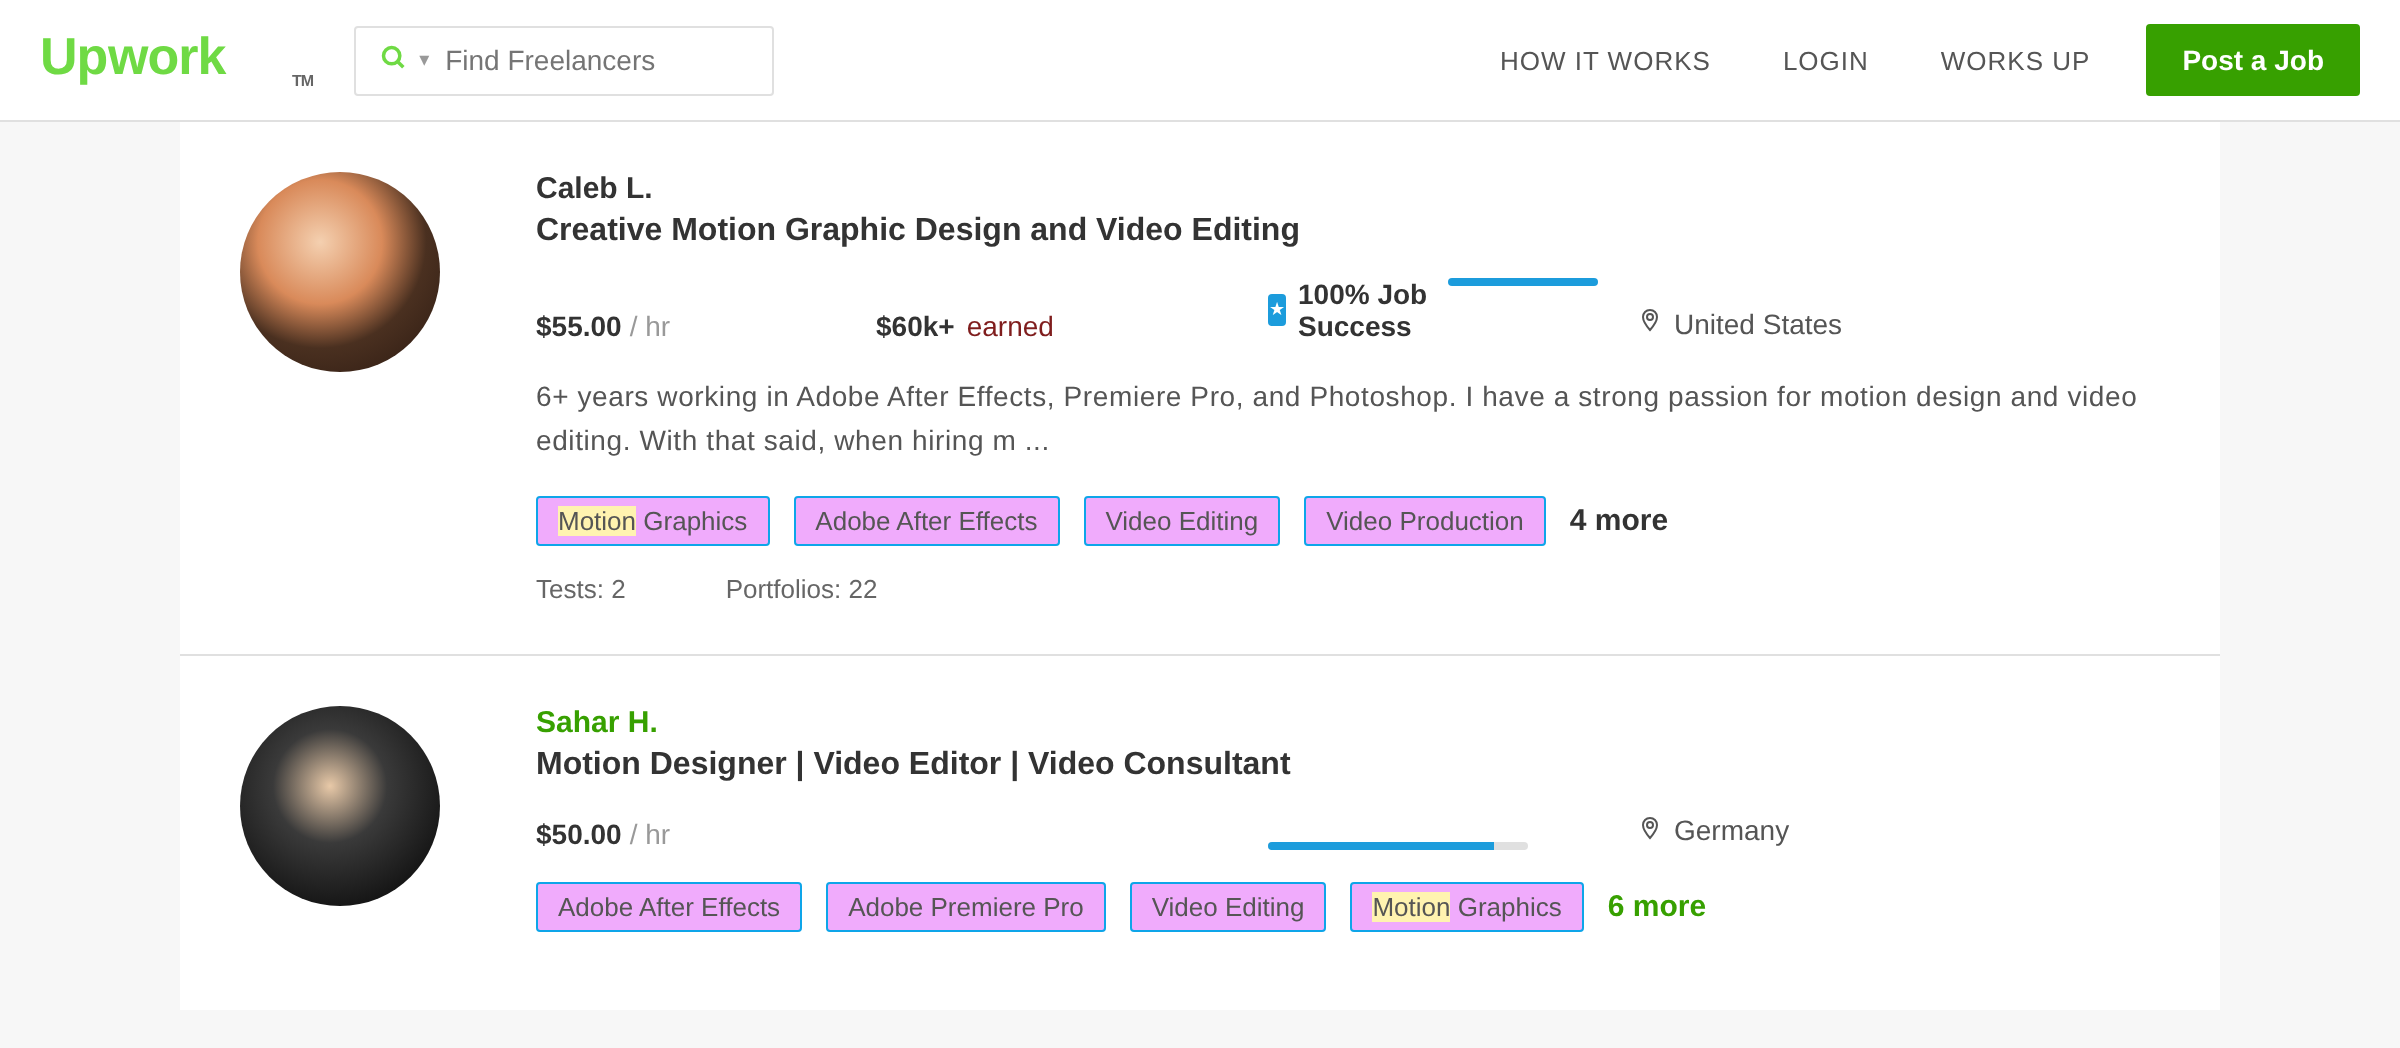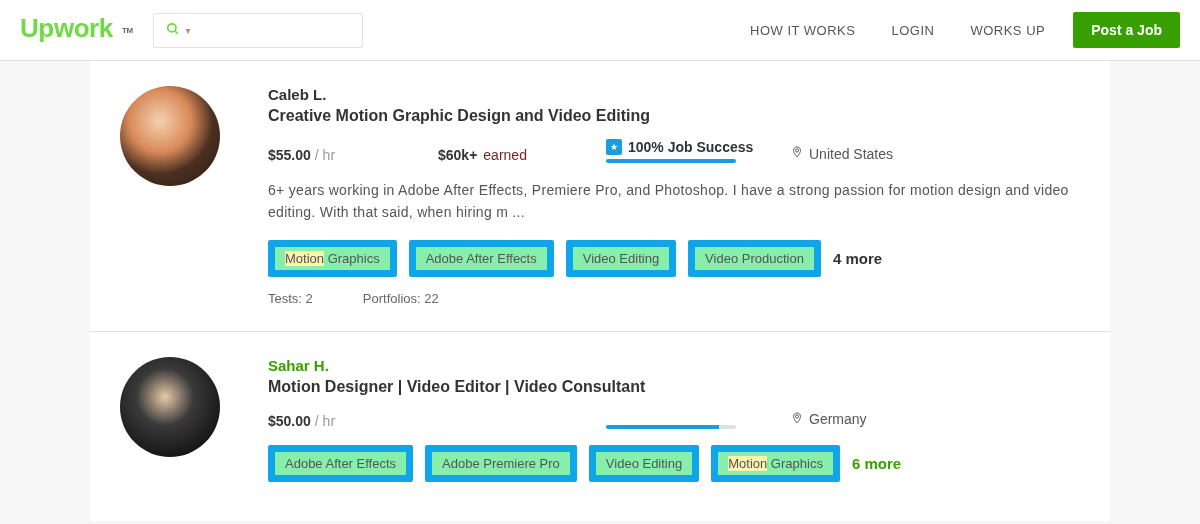--- a/index.html
+++ b/index.html
@@ -16,21 +16,22 @@
       display: flex;
       align-items: center;
       gap: 20px;
     }
     .logo {
       color: #6fda44;
       font-weight: 700;
       font-size: 28px;
       letter-spacing: -0.5px;
       display: flex;
-      align-items: center;
+      align-items: flex-end;
+      gap: 24px;
     }
     .logo .tm { font-size: 8px; color: #666; margin-left: 2px; vertical-align: super; }
     .search-box {
       display: flex;
       align-items: center;
       border: 1px solid #e0e0e0;
       border-radius: 2px;
       padding: 8px 12px;
       width: 210px;
     }
@@ -97,23 +98,24 @@
     }
     .stat { display: flex; align-items: center; }
     .stat.rate { width: 170px; }
     .stat.earned { width: 168px; }
     .rate-val { font-weight: 600; color: #333; }
     .rate-unit { color: #999; margin-left: 4px; }
     .earned-val { font-weight: 600; color: #333; }
     .earned-label { color: #7f1d1d; margin-left: 6px; }
     .job-success {
       display: flex;
-      flex-direction: column;
+      flex-direction: row;
       width: 165px;
       gap: 4px;
+      margin-left: 28px;
     }
     .job-success-top { display: flex; align-items: center; gap: 6px; }
     .shield-badge {
       width: 16px; height: 16px;
       background: #1c9cdc;
       border-radius: 2px;
       position: relative;
     }
     .shield-badge::after {
       content: "★";
@@ -130,22 +132,22 @@
     .pin { color: #555; font-size: 14px; }
     .description {
       color: #555;
       font-size: 14px;
       letter-spacing: 0.3px;
       line-height: 1.6;
       margin-bottom: 16px;
     }
     .tags-row { display: flex; align-items: center; gap: 12px; flex-wrap: wrap; margin-bottom: 14px; }
     .tag {
-      background: #86efac;
-      border: 7px solid #0ea5e9;
+      background: #f0abfc;
+      border: 1px solid #0ea5e9;
       border-radius: 2px;
       padding: 4px 10px;
       font-size: 13px;
       color: #555;
     }
     .hl { background: #fff3b0; padding: 0 0; }
     .more-tags { font-weight: 700; color: #333; font-size: 15px; text-align: right; }
     .more-tags.green { color: #37a000; }
     .meta-row { display: flex; gap: 50px; font-size: 13px; color: #666; }
   </style>
@@ -161,20 +163,21 @@
     <span class="tm">TM</span>
   </div>
   <div class="search-box">
     <span class="search-glyph">
       <svg width="14" height="14" viewBox="0 0 24 24" fill="none" stroke="#6fda44" stroke-width="3">
           <circle cx="10" cy="10" r="7"></circle>
           <line x1="20" y1="20" x2="15" y2="15"></line>
         </svg>
     </span>
     <span class="chev">▾</span>
+    <input type="text" placeholder="Find Freelancers" style="">
   </div>
   <div class="nav-spacer"></div>
   <a class="nav-link">HOW IT WORKS</a>
   <a class="nav-link">LOGIN</a>
   <a class="nav-link">WORKS UP</a>
   <button class="cta-button">Post a Job</button>
 </div>
 
 <div class="content">
 

